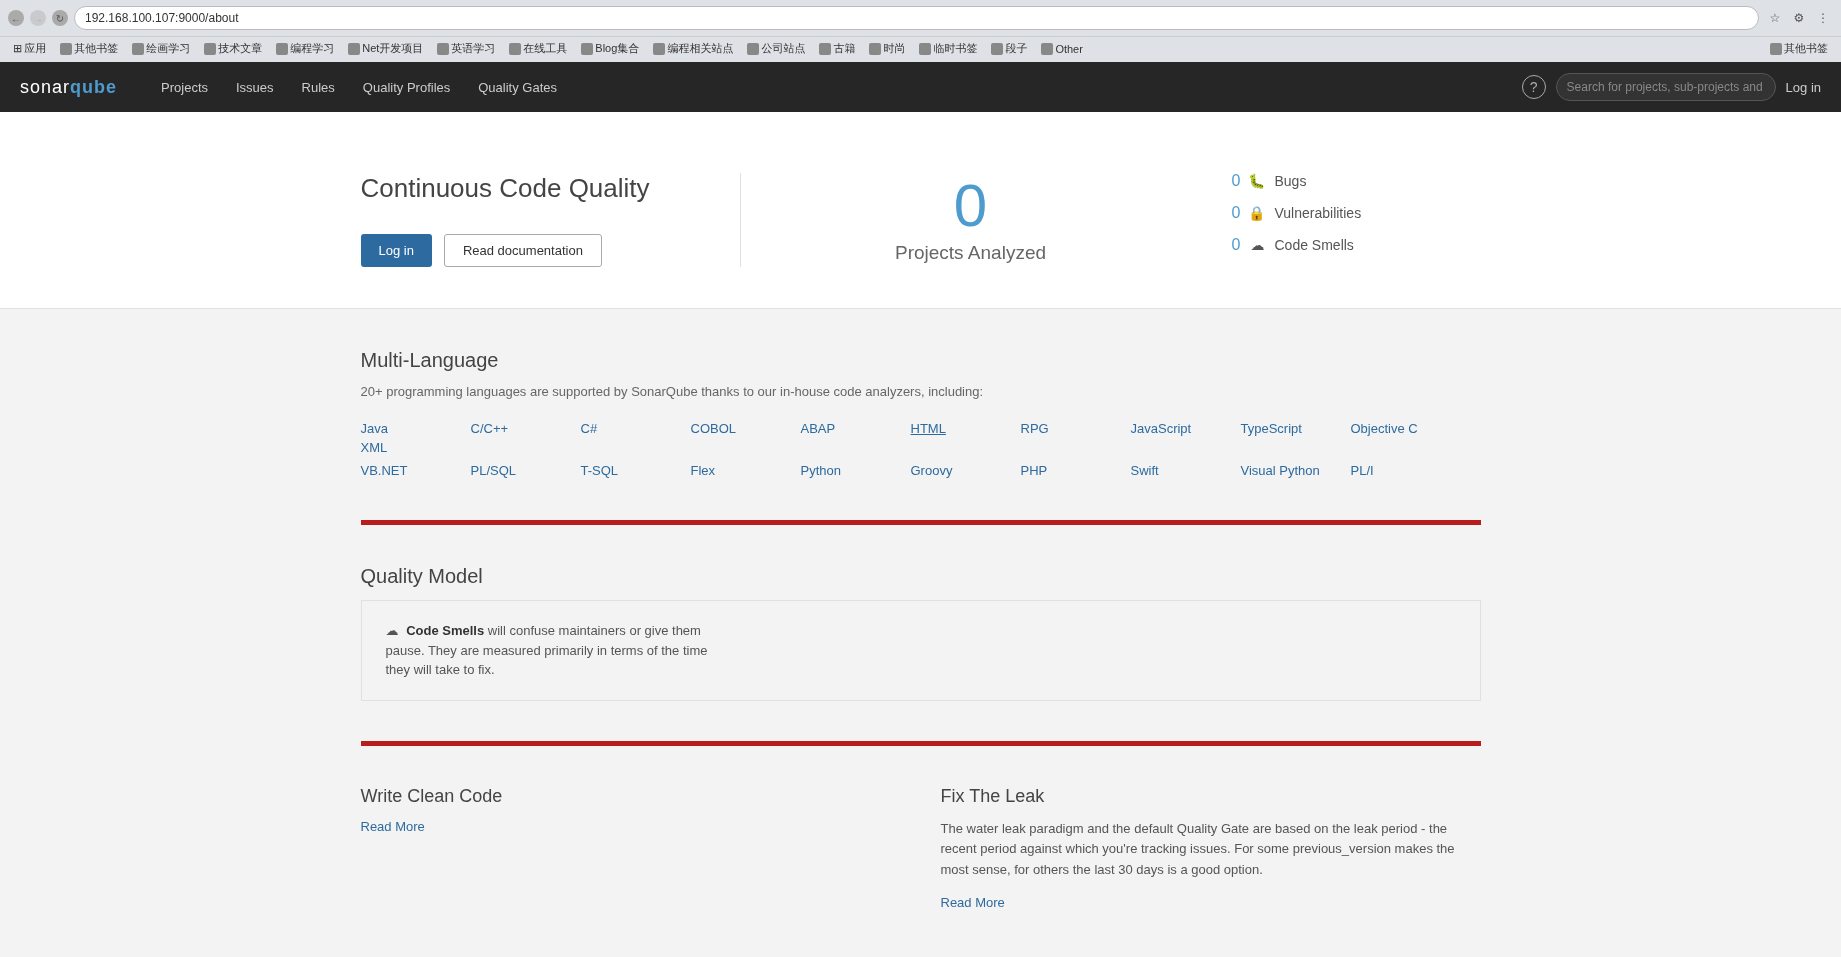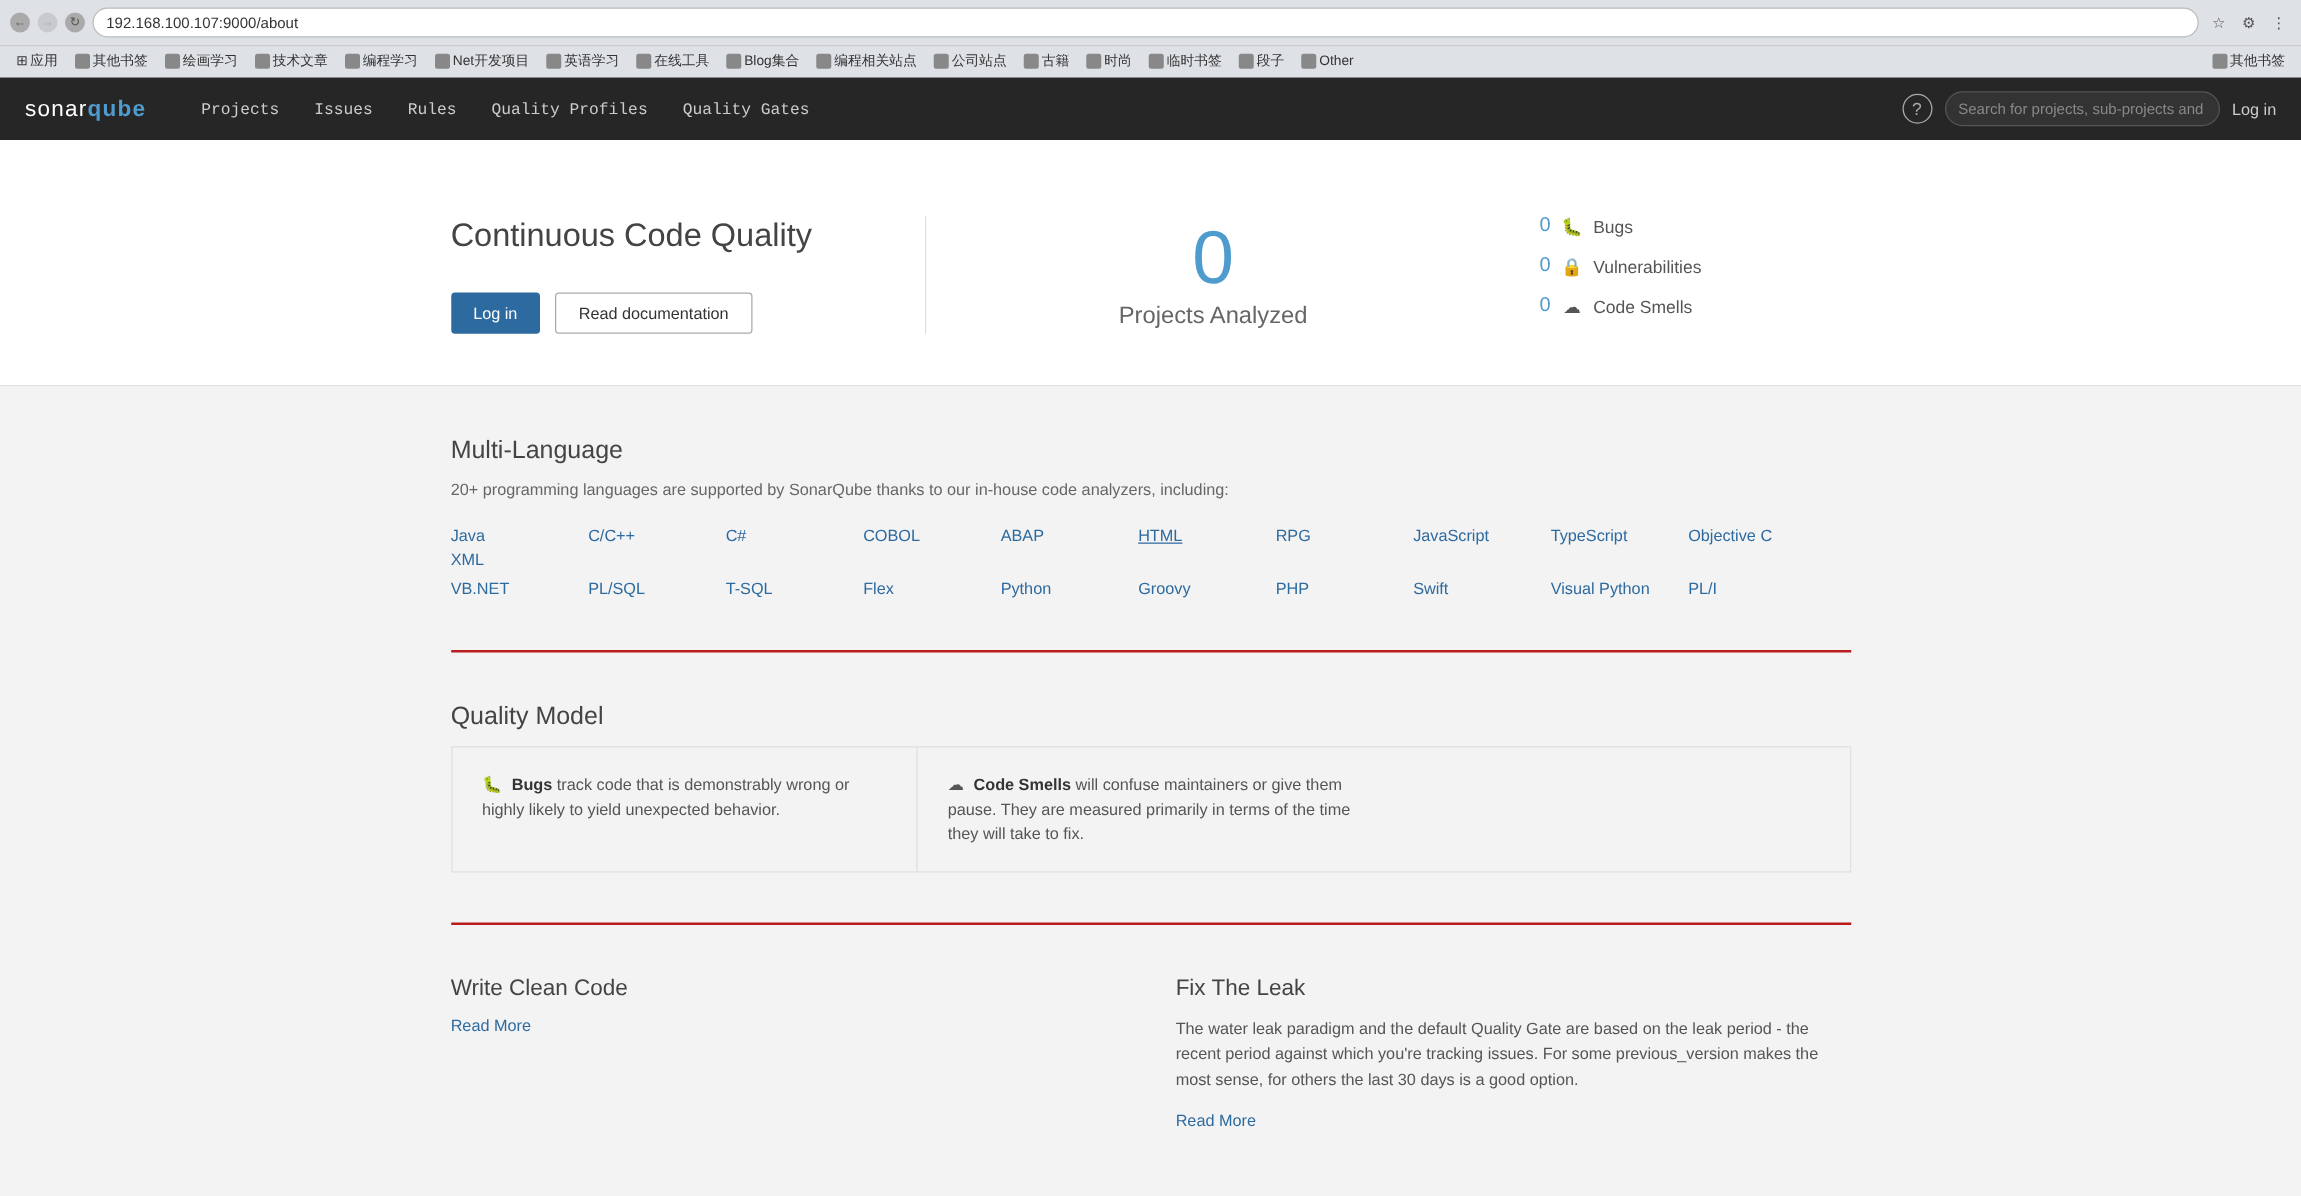--- a/index.html
+++ b/index.html
@@ -20,21 +20,21 @@
 
     
     .app { background: #f3f3f3; min-height: 860px; }
 
     
     .top-nav { background: #262626; display: flex; align-items: center; padding: 0 20px; height: 50px; }
     .logo { display: flex; align-items: center; margin-right: 30px; }
     .logo-text { color: white; font-size: 18px; font-weight: 300; letter-spacing: 1px; }
     .logo-text span { color: #4e9bcd; font-weight: 700; }
     .nav-links { display: flex; gap: 0; }
-    .nav-link { color: #ccc; text-decoration: none; padding: 0 14px; height: 50px; display: flex; align-items: center; font-size: 13px; font-family: Liberation Mono, monospace; }
+    .nav-link { color: #ccc; text-decoration: none; padding: 0 14px; height: 50px; display: flex; align-items: center; font-size: 13px; }
     .nav-right { margin-left: auto; display: flex; align-items: center; gap: 10px; }
     .nav-help { color: #aaa; font-size: 14px; cursor: pointer; width: 24px; height: 24px; border-radius: 50%; border: 1px solid #aaa; display: flex; align-items: center; justify-content: center; }
     .nav-search { width: 220px; height: 28px; border-radius: 14px; border: 1px solid #555; background: #333; padding: 0 10px; font-size: 12px; color: #ccc; }
     .nav-search::placeholder { color: #888; }
     .nav-login { color: #ccc; font-size: 13px; cursor: pointer; text-decoration: none; }
 
     
     .hero { background: white; padding: 60px 0 40px; border-bottom: 1px solid #e0e0e0; }
     .hero-inner { max-width: 1200px; margin: 0 auto; padding: 0 40px; display: flex; align-items: center; gap: 0; }
     .hero-left { flex: 0 0 380px; padding-right: 40px; border-right: 1px solid #e0e0e0; }
@@ -49,21 +49,21 @@
 
     .hero-right { flex: 0 0 280px; padding-left: 20px; }
     .stat-row { display: flex; align-items: center; gap: 8px; margin-bottom: 14px; }
     .stat-num { font-size: 16px; color: #4e9bcd; min-width: 20px; text-align: right; }
     .stat-icon { width: 18px; height: 18px; display: flex; align-items: center; justify-content: center; font-size: 14px; color: #555; }
     .stat-label { font-size: 14px; color: #555; }
 
     
     .content { max-width: 1200px; margin: 0 auto; padding: 0 40px; }
 
-    .section { padding: 40px 0; border-bottom: 2px solid #b91c1c; }
+    .section { padding: 40px 0; border-bottom: 5px solid #b91c1c; }
 
     .section-title { font-size: 20px; font-weight: 400; color: #444; margin-bottom: 12px; }
     .section-subtitle { font-size: 13px; color: #666; margin-bottom: 20px; }
     .lang-link { color: #2d6a9f; text-decoration: none; font-size: 13px; padding: 2px 0; }
 
     
     .quality-model-grid { display: grid; grid-template-columns: 1fr 1fr 1fr; gap: 0; border: 1px solid #e0e0e0; }
     .qm-cell { padding: 20px 24px; border-right: 1px solid #e0e0e0; font-size: 13px; color: #555; line-height: 1.5; }
     .qm-cell:last-child { border-right: none; }
     .qm-cell strong { color: #333; }
@@ -248,25 +248,20 @@
           <a class="lang-link" style="min-width:110px;">Visual Python</a>
           <a class="lang-link" style="min-width:110px;">PL/I</a>
         </div>
       </div>
     </div>
 
     <div class="section">
       <h2 class="section-title">Quality Model</h2>
       <div class="quality-model-grid">
         <div class="qm-cell">
-          <span class="qm-icon">🐛</span>
-          <strong>Bugs</strong>
-          <span> track code that is demonstrably wrong or highly likely to yield unexpected behavior.</span>
-        </div>
-        <div class="qm-cell">
           <span class="qm-icon">☁</span>
           <strong>Code Smells</strong>
           <span> will confuse maintainers or give them pause. They are measured primarily in terms of the time they will take to fix.</span>
         </div>
       </div>
     </div>
 
     <div class="two-col">
       <div>
         <h2 class="col-title">Write Clean Code</h2>

